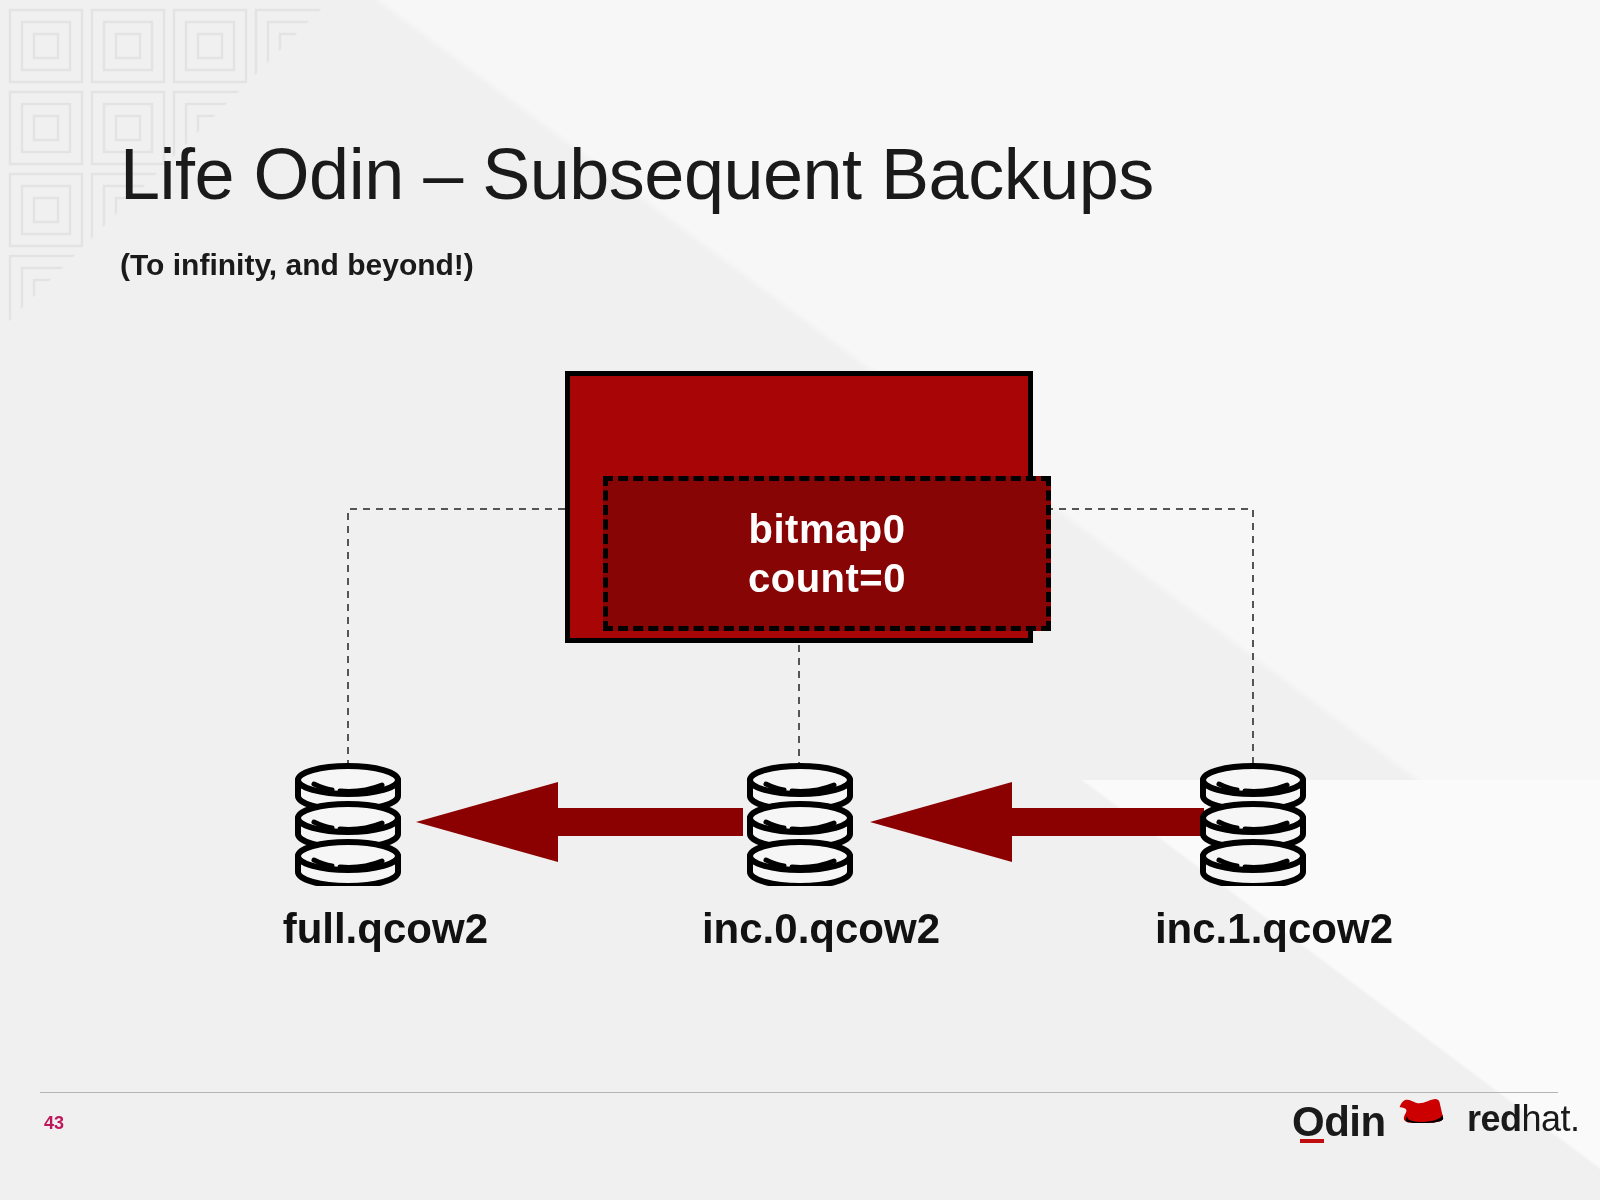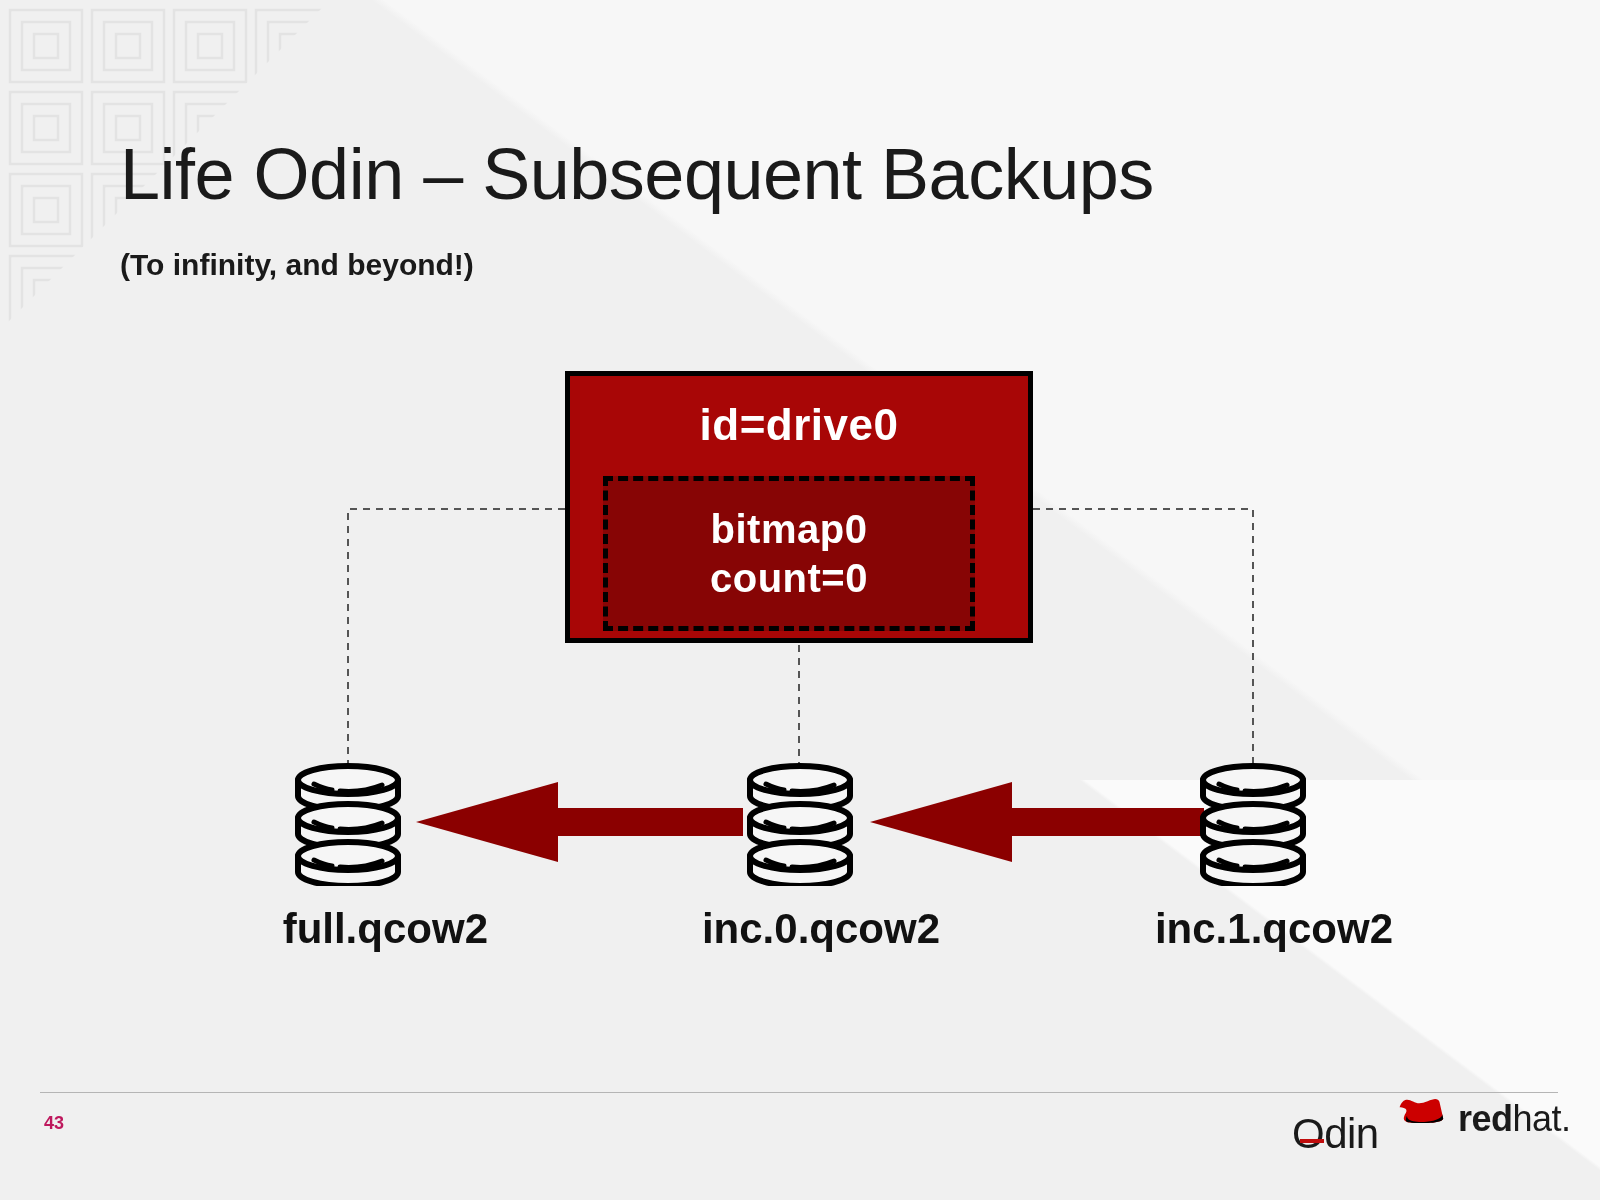--- a/index.html
+++ b/index.html
@@ -101,21 +101,21 @@
     text-align: center;
     font-size: 44px;
     font-weight: 700;
     color: #ffffff;
     letter-spacing: 0.5px;
   }
   .bitmap-box {
     position: absolute;
     left: 33px;
     top: 100px;
-    width: 372px;
+    width: 448px;
     height: 155px;
     background: #870505;
     border: 5px dashed #000000;
     box-sizing: border-box;
     display: flex;
     flex-direction: column;
     align-items: center;
     justify-content: center;
   }
   .bitmap-line {
@@ -169,40 +169,39 @@
     color: #2a2a2a;
     white-space: nowrap;
   }
 
   
   .logo-odin {
     position: absolute;
     left: 1292px;
     top: 1098px;
     font-size: 42px;
-    font-weight: 400;
+    font-weight: 700;
     color: #1a1a1a;
     letter-spacing: -0.5px;
-    margin-top: 12px;
   }
   .logo-odin-underline {
     position: absolute;
     left: 1300px;
     top: 1139px;
     width: 24px;
     height: 4px;
     background: #c00d0d;
   }
   .logo-redhat {
     position: absolute;
     left: 1398px;
     top: 1098px;
     display: flex;
     align-items: center;
-    gap: 8px;
+    gap: 17px;
   }
   .logo-redhat-word {
     font-size: 36px;
     letter-spacing: -0.5px;
     color: #1a1a1a;
   }
   .logo-redhat-word b { font-weight: 700; }
   .logo-redhat-word .thin { font-weight: 400; }
   .shadowman { display: block; }
 </style>
@@ -303,21 +302,20 @@
       <polygon points="558,862 558,782 416,822" fill="#8b0000"></polygon>
     </g>
 
     <g>
       <rect x="1012" y="808" width="192" height="28" fill="#8b0000"></rect>
       <polygon points="1012,862 1012,782 870,822" fill="#8b0000"></polygon>
     </g>
   </svg>
 
   <div class="drive-box">
-    <div class="drive-id">id=drive0</div>
     <div class="bitmap-box">
       <div class="bitmap-line">bitmap0</div>
       <div class="bitmap-line">count=0</div>
     </div>
   </div>
 
   <div class="disk" style="left:292px; top:760px;">
     <svg viewBox="0 0 112 126" xmlns="http://www.w3.org/2000/svg">
       <g stroke="#000000" stroke-width="6" fill="#f6f6f6" stroke-linecap="round">
         <path d="M6 96 v16 a50 14 0 0 0 100 0 v-16"></path>

